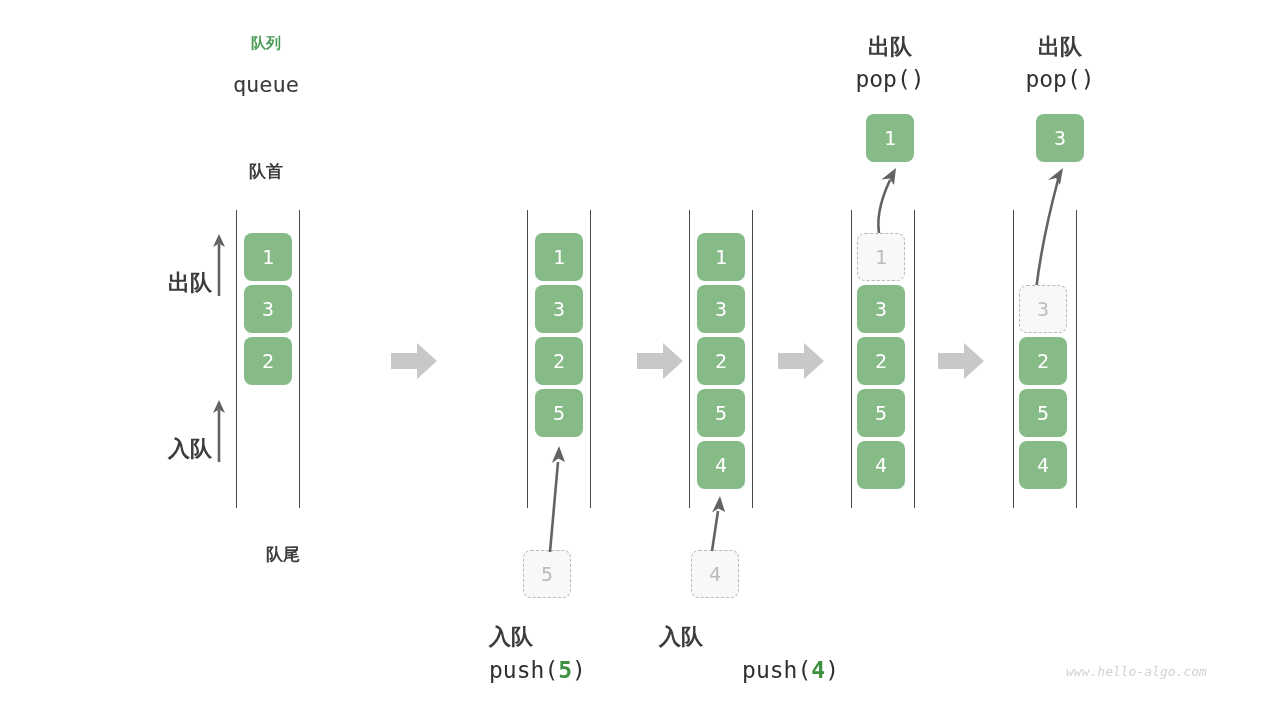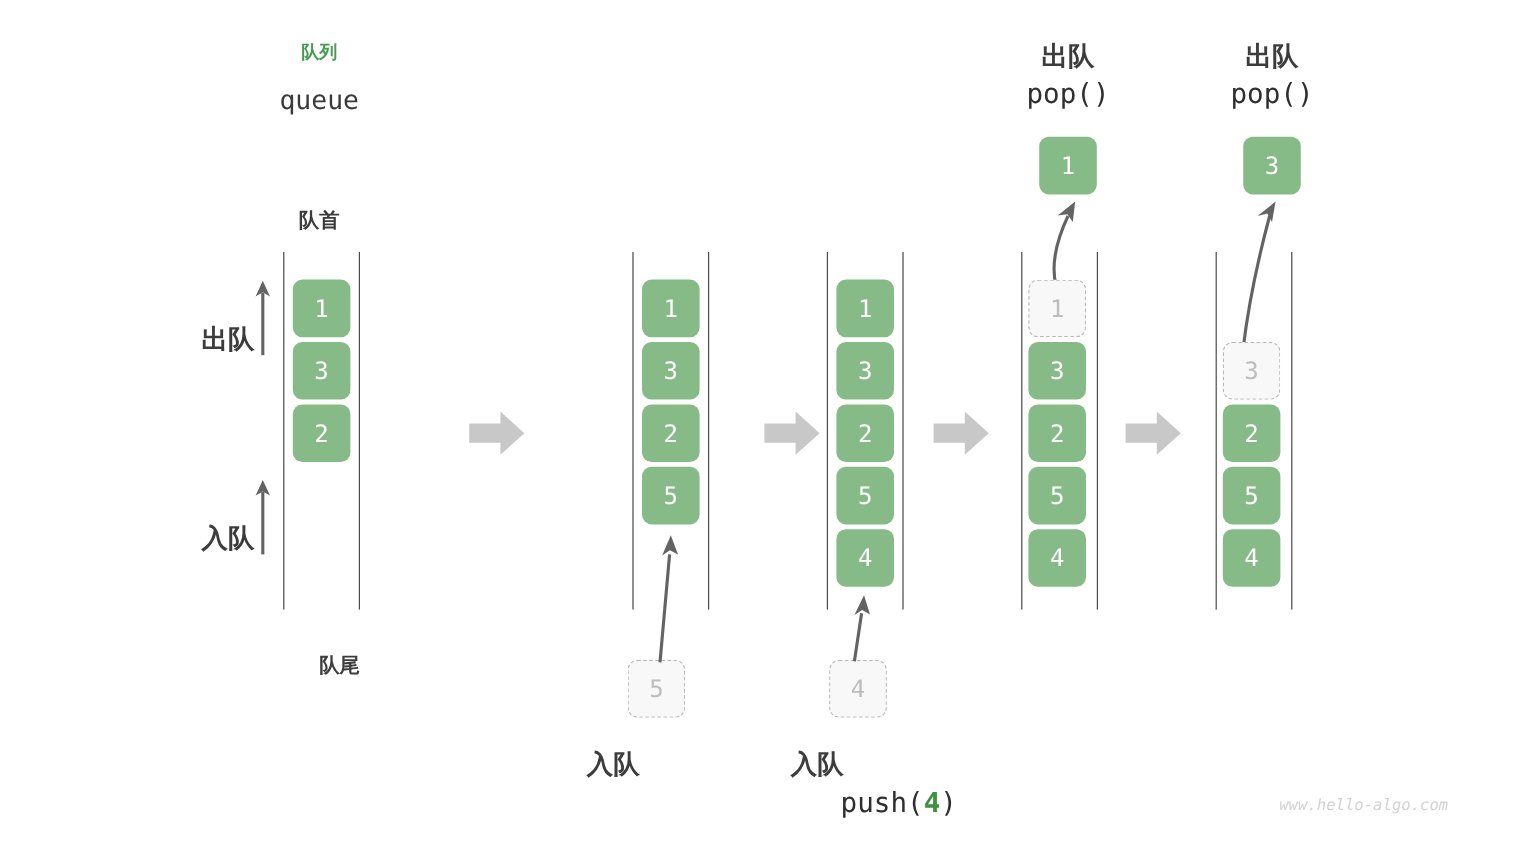--- a/index.html
+++ b/index.html
@@ -63,21 +63,21 @@
   svg{overflow:visible;}
 </style>
 </head>
 <body>
 
 <div id="stage">
 
   <div class="abs title-cn" style="left:196px;top:34px;width:140px;">队列</div>
   <div class="abs title-en" style="left:196px;top:72px;width:140px;">queue</div>
 
-  <div class="abs label-cn-bold" style="left:196px;top:160px;width:140px;margin-top:12px;">队首</div>
+  <div class="abs label-cn-bold" style="left:196px;top:160px;width:140px;">队首</div>
   <div class="abs label-cn-bold" style="left:213px;top:543px;width:140px;">队尾</div>
 
   <div class="abs op-cn" style="left:140px;top:268px;width:72px;text-align:right;">出队</div>
   <svg class="abs" style="left:210px;top:232px;" width="20" height="66">
     <line x1="9" y1="64" x2="9" y2="12" stroke="#636363" stroke-width="2.6"></line>
     <path d="M9 2 L15 15 L9 11.5 L3 15 Z" fill="#636363"></path>
   </svg>
 
   <div class="abs op-cn" style="left:140px;top:434px;width:72px;text-align:right;">入队</div>
   <svg class="abs" style="left:210px;top:398px;" width="20" height="66">
@@ -104,20 +104,23 @@
   <div class="abs cell" style="left:535px;top:337px;">2</div>
   <div class="abs cell" style="left:535px;top:389px;">5</div>
 
   <div class="abs cell ghost" style="left:523px;top:550px;">5</div>
   <svg class="abs" style="left:540px;top:436px;" width="40" height="118">
     <path d="M10 116 L18 26" stroke="#636363" stroke-width="2.6" fill="none"></path>
     <path d="M19 10 L25 26 L18.3 22.6 L11.8 27 Z" fill="#636363"></path>
   </svg>
 
   <div class="abs op-cn" style="left:489px;top:622px;width:140px;text-align:left;">入队</div>
+  <div class="abs op-code" style="left:489px;top:657px;width:180px;text-align:left;">
+    <span>push(</span><span class="arg">5</span><span>)</span>
+  </div>
 
   <svg class="abs" style="left:637px;top:343px;" width="48" height="36">
     <path d="M0 10 L26 10 L26 0 L46 18 L26 36 L26 26 L0 26 Z" fill="#c8c8c8"></path>
   </svg>
 
   <div class="abs rail" style="left:689px;top:210px;height:298px;"></div>
   <div class="abs rail" style="left:752px;top:210px;height:298px;"></div>
 
   <div class="abs cell" style="left:697px;top:233px;">1</div>
   <div class="abs cell" style="left:697px;top:285px;">3</div>
@@ -125,21 +128,21 @@
   <div class="abs cell" style="left:697px;top:389px;">5</div>
   <div class="abs cell" style="left:697px;top:441px;">4</div>
 
   <div class="abs cell ghost" style="left:691px;top:550px;">4</div>
   <svg class="abs" style="left:703px;top:489px;" width="30" height="64">
     <path d="M9 62 L15 22" stroke="#636363" stroke-width="2.6" fill="none"></path>
     <path d="M17 7 L22 23 L15.4 19.4 L9 23.6 Z" fill="#636363"></path>
   </svg>
 
   <div class="abs op-cn" style="left:659px;top:622px;width:140px;text-align:left;">入队</div>
-  <div class="abs op-code" style="left:659px;top:657px;width:180px;text-align:center;">
+  <div class="abs op-code" style="left:659px;top:657px;width:180px;text-align:right;">
     <span>push(</span><span class="arg">4</span><span>)</span>
   </div>
 
   <svg class="abs" style="left:778px;top:343px;" width="48" height="36">
     <path d="M0 10 L26 10 L26 0 L46 18 L26 36 L26 26 L0 26 Z" fill="#c8c8c8"></path>
   </svg>
 
   <div class="abs op-cn" style="left:820px;top:32px;width:140px;">出队</div>
   <div class="abs op-code" style="left:820px;top:66px;width:140px;">pop()</div>
 

